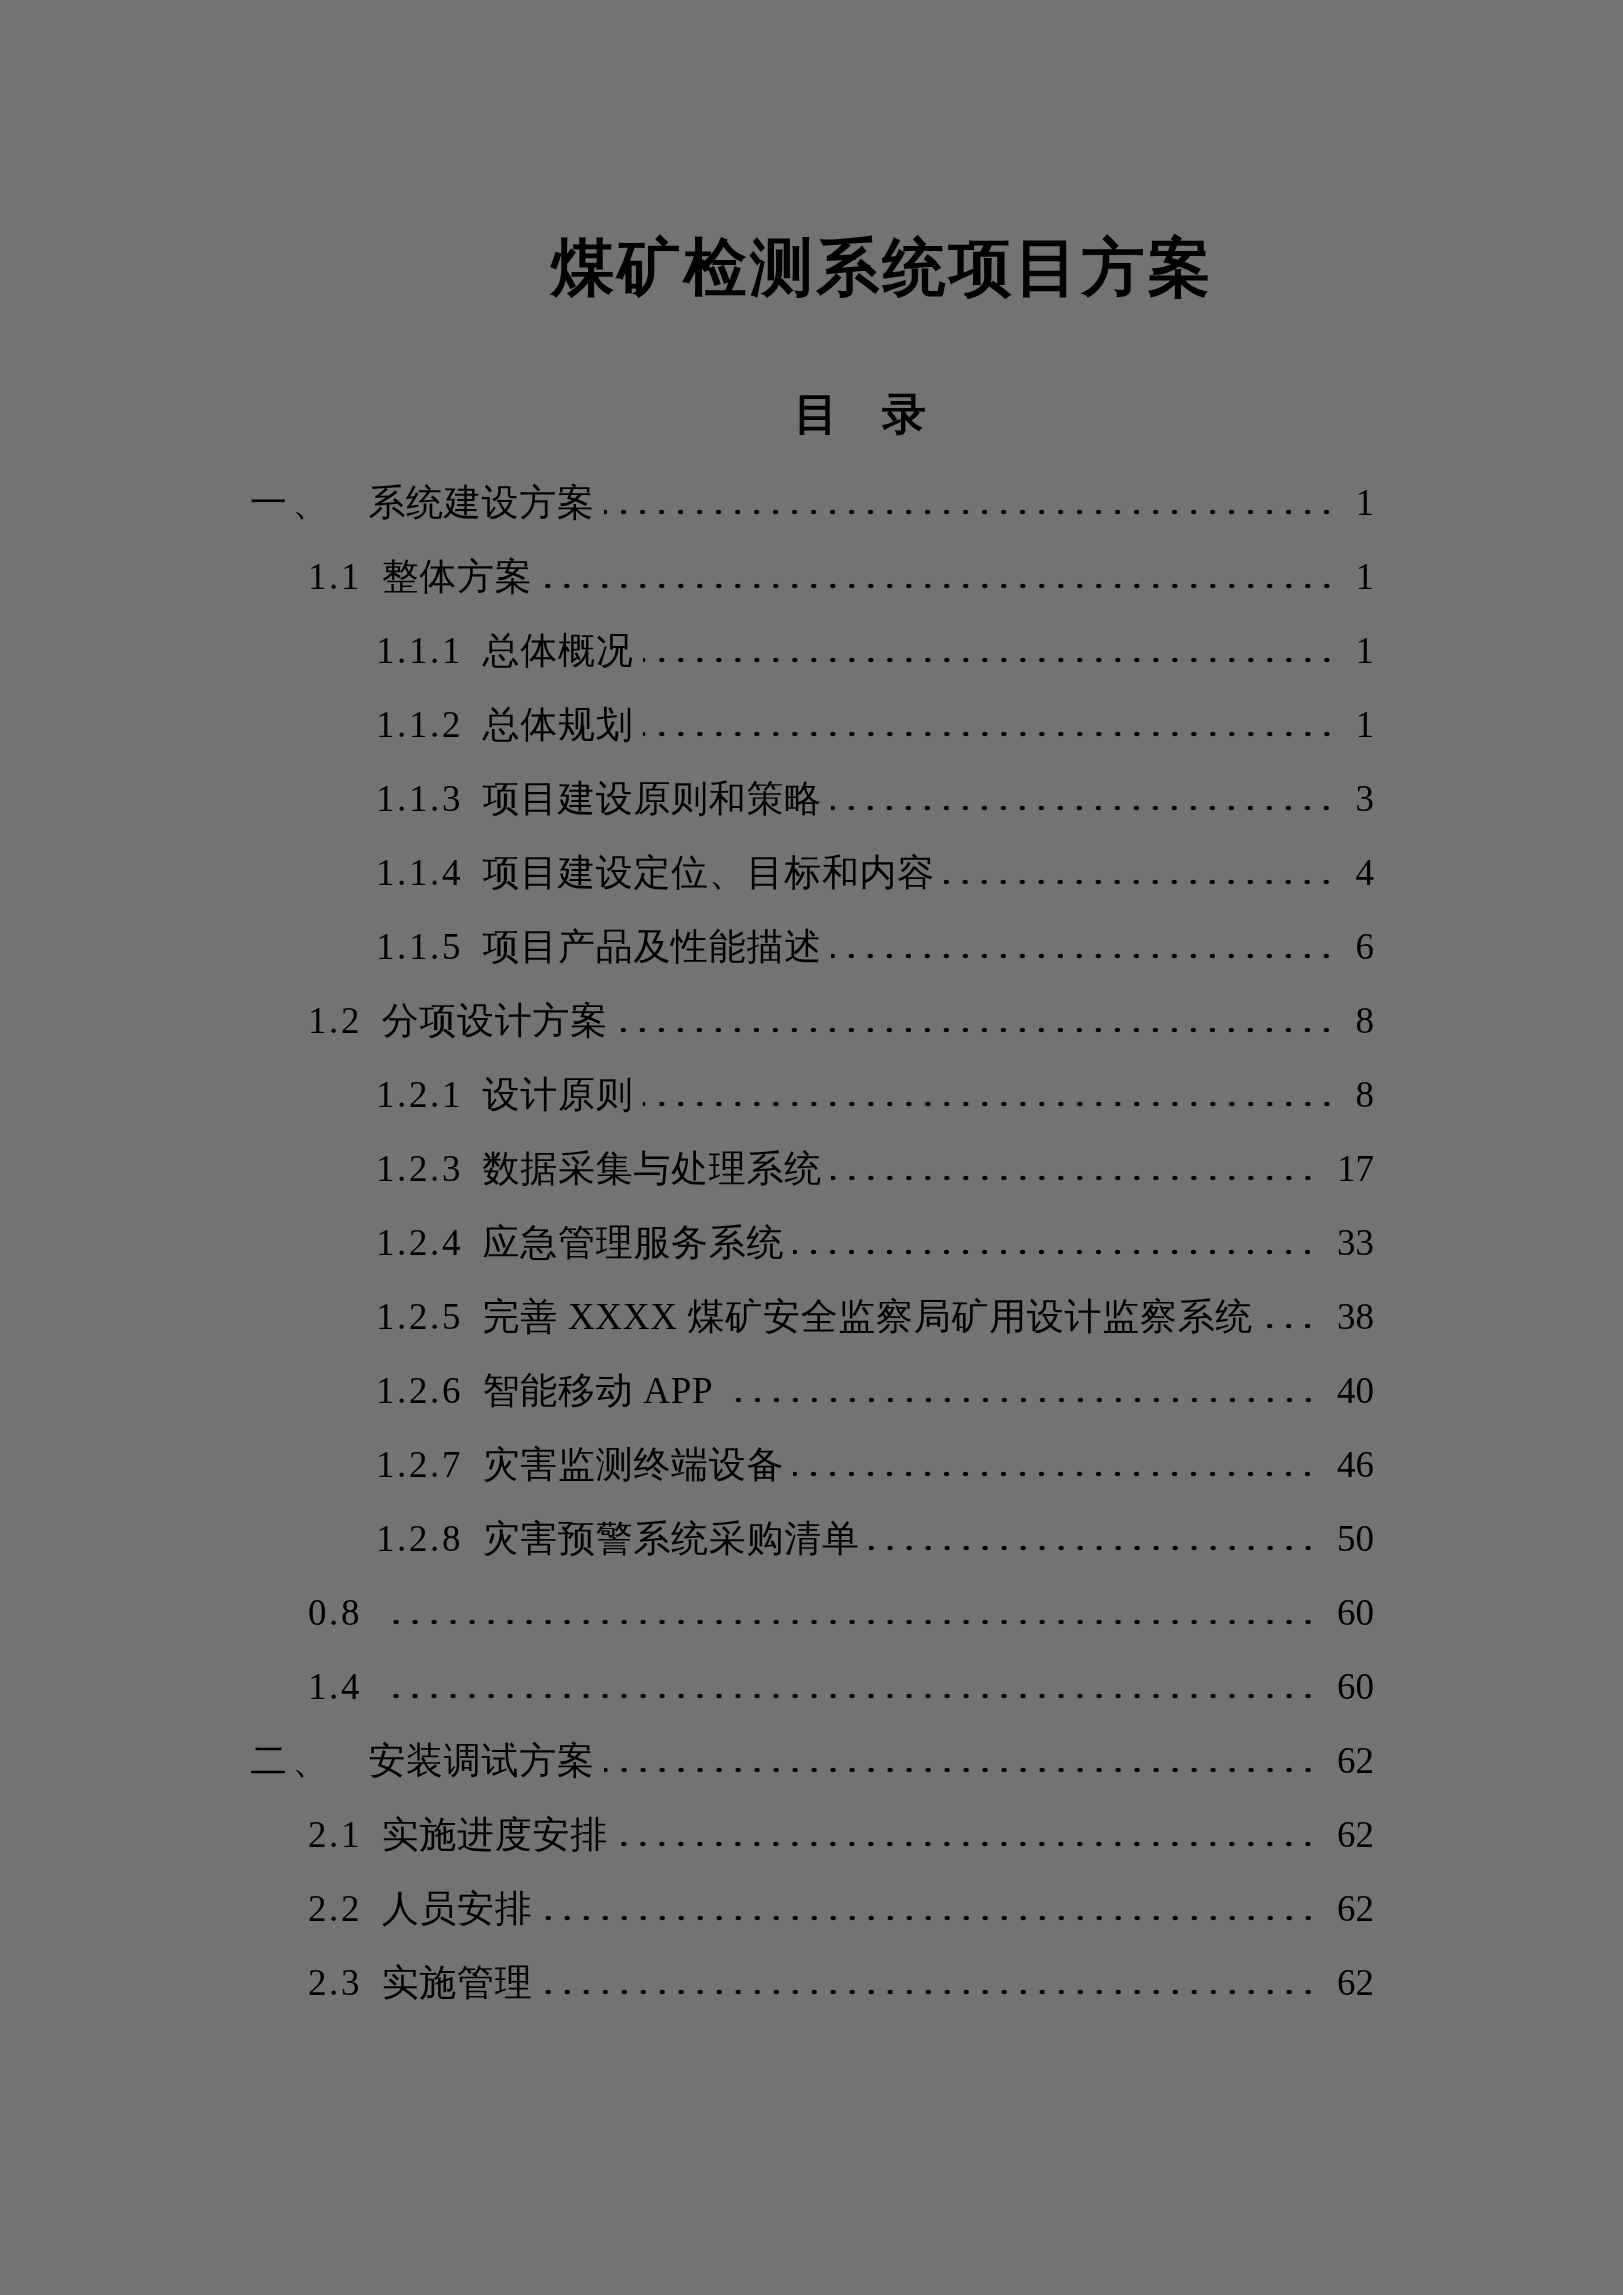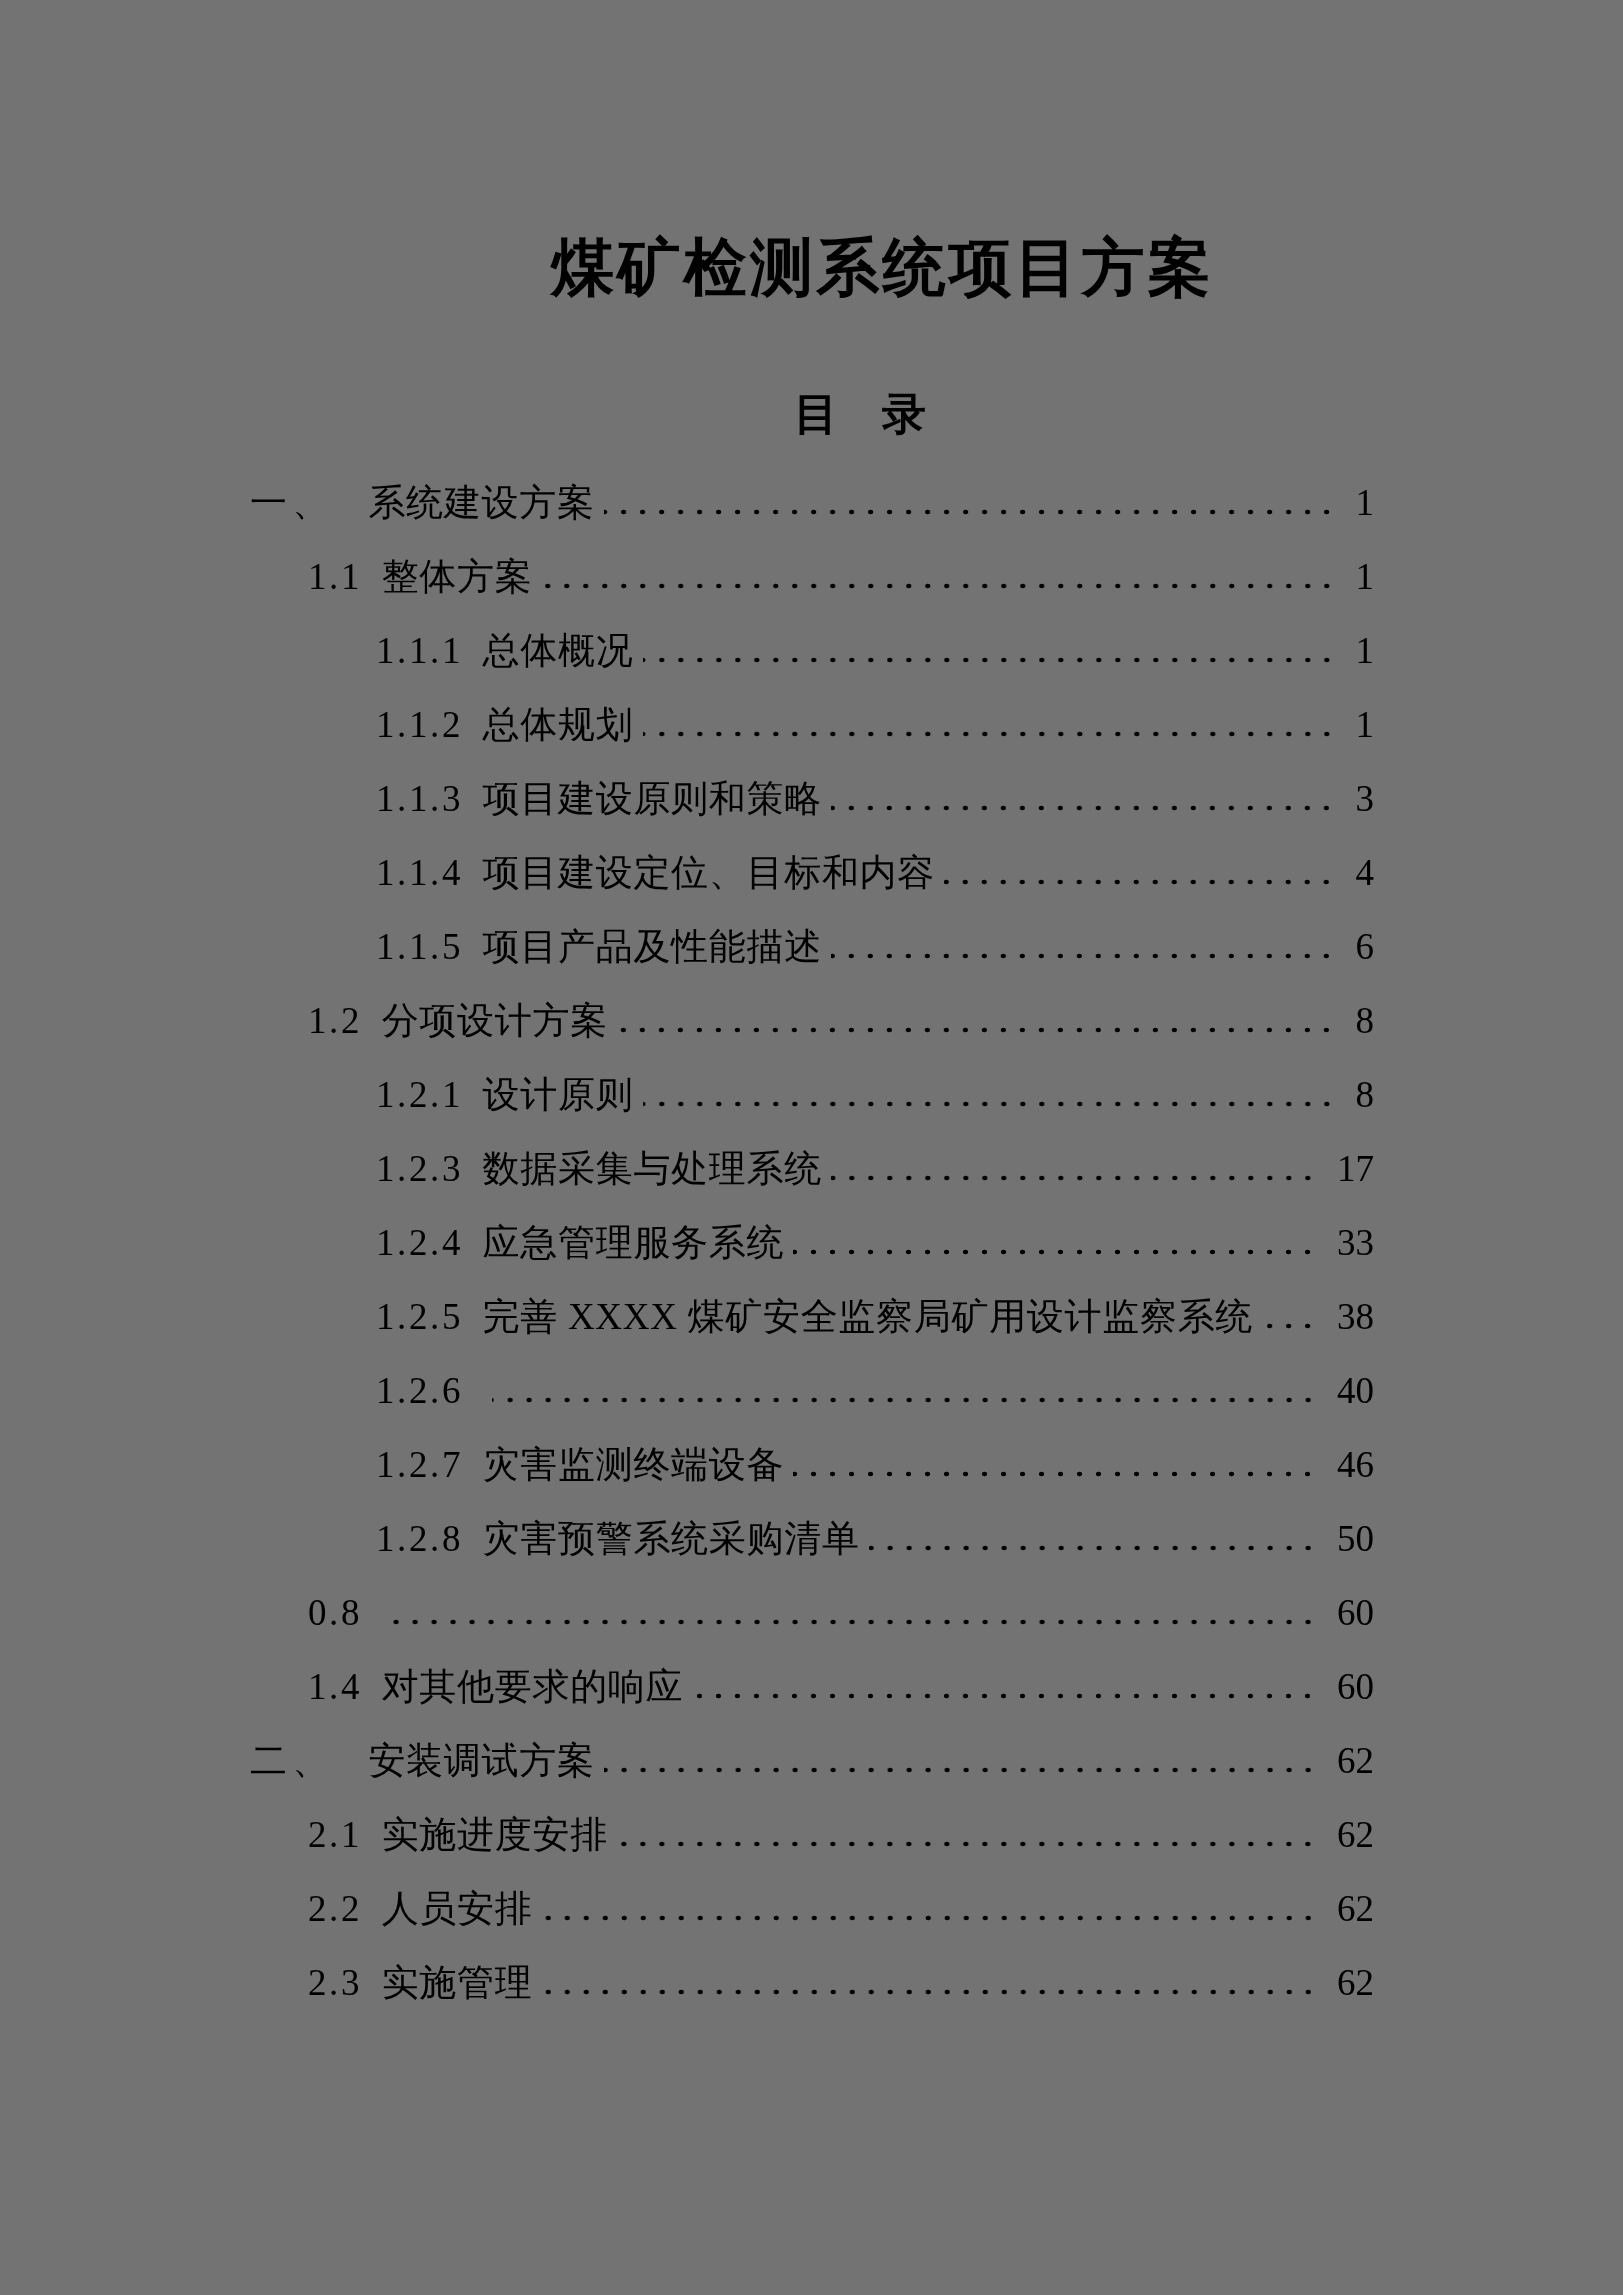--- a/index.html
+++ b/index.html
@@ -162,20 +162,21 @@
         <span class="toc-page">33</span>
       </div>
       <div class="toc-row lv3">
         <span class="toc-num">1.2.5</span>
         <span class="toc-label">完善 XXXX 煤矿安全监察局矿用设计监察系统</span>
         <div class="toc-leader"></div>
         <span class="toc-page">38</span>
       </div>
       <div class="toc-row lv3">
         <span class="toc-num">1.2.6</span>
+        <span class="toc-label">智能移动 APP</span>
         <div class="toc-leader"></div>
         <span class="toc-page">40</span>
       </div>
       <div class="toc-row lv3">
         <span class="toc-num">1.2.7</span>
         <span class="toc-label">灾害监测终端设备</span>
         <div class="toc-leader"></div>
         <span class="toc-page">46</span>
       </div>
       <div class="toc-row lv3">
@@ -184,21 +185,20 @@
         <div class="toc-leader"></div>
         <span class="toc-page">50</span>
       </div>
       <div class="toc-row lv2">
         <span class="toc-num">0.8</span>
         <div class="toc-leader"></div>
         <span class="toc-page">60</span>
       </div>
       <div class="toc-row lv2">
         <span class="toc-num">1.4</span>
-        <span class="toc-label">对其他要求的响应</span>
         <div class="toc-leader"></div>
         <span class="toc-page">60</span>
       </div>
       <div class="toc-row lv1">
         <span class="toc-num">二、</span>
         <span class="toc-label">安装调试方案</span>
         <div class="toc-leader"></div>
         <span class="toc-page">62</span>
       </div>
       <div class="toc-row lv2">

